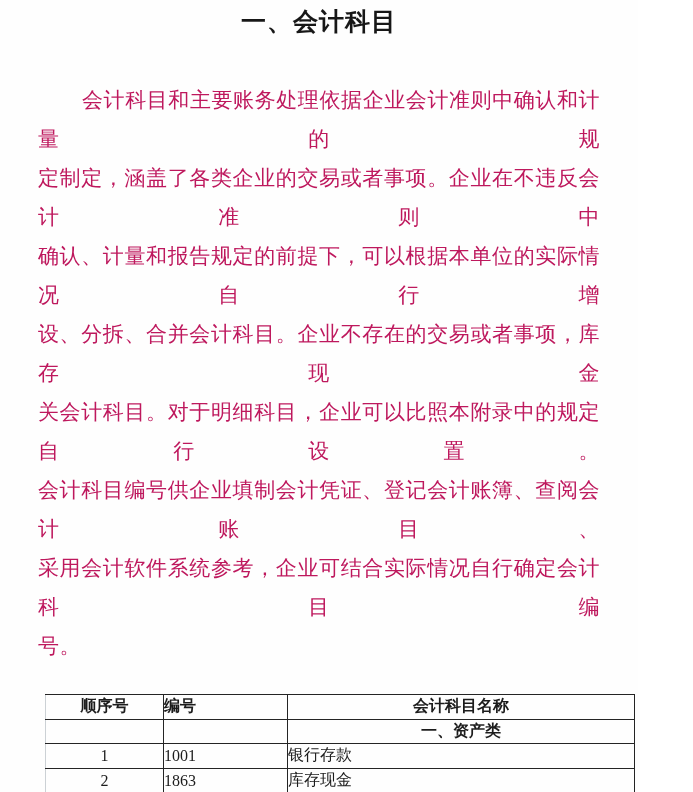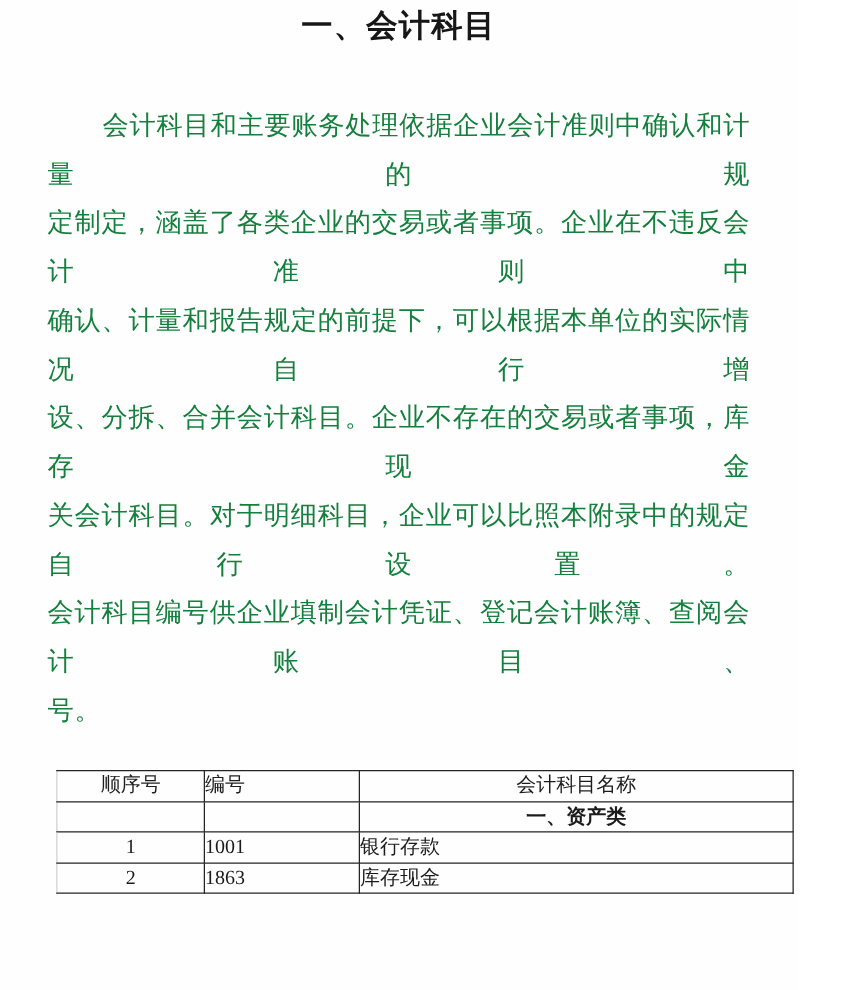--- a/index.html
+++ b/index.html
@@ -18,21 +18,21 @@
     font-size: 25px;
     line-height: 28px;
     font-weight: bold;
     letter-spacing: 1px;
     color: #171717;
   }
   .paragraph {
     margin: 45px 38px 0 38px;
     font-size: 21px;
     line-height: 39px;
-    color: #15803d;
+    color: #be185d;
   }
   .para-line {
     text-align: justify;
     text-align-last: justify;
     letter-spacing: 0.5px;
   }
   .para-line.indent { text-indent: 44px; }
   .para-line.final { text-align-last: left; }
   table.subjects {
     border-collapse: collapse;
@@ -43,41 +43,42 @@
   table.subjects td, table.subjects th {
     border: 1.5px solid #242424;
     height: 23.6px;
     padding: 0;
     font-size: 16px;
     overflow: hidden;
     white-space: nowrap;
   }
   
   table.subjects tr > *:first-child { border-left: 1px solid #ccd1d5; }
-  th { font-weight: normal; }
+  th { font-weight: bold; }
   .col-seq  { text-align: center; font-family: "Liberation Serif", "DejaVu Serif", serif; }
   .col-code { text-align: left; font-family: "Liberation Serif", "DejaVu Serif", serif; }
   .col-name { text-align: left; padding-left: 6px; }
   th.col-name { text-align: center; padding-left: 0; padding-right: 88px; }
   td.section-cell { text-align: center; font-weight: bold; padding-right: 40px; }
 </style>
 </head>
 <body>
 
 <div class="page">
 
   <h1 class="doc-title">一、会计科目</h1>
 
   <div class="paragraph">
       <div class="para-line indent">会计科目和主要账务处理依据企业会计准则中确认和计量的规</div>
       <div class="para-line">定制定，涵盖了各类企业的交易或者事项。企业在不违反会计准则中</div>
       <div class="para-line">确认、计量和报告规定的前提下，可以根据本单位的实际情况自行增</div>
       <div class="para-line">设、分拆、合并会计科目。企业不存在的交易或者事项，库存现金</div>
       <div class="para-line">关会计科目。对于明细科目，企业可以比照本附录中的规定自行设置。</div>
       <div class="para-line">会计科目编号供企业填制会计凭证、登记会计账簿、查阅会计账目、</div>
+      <div class="para-line">采用会计软件系统参考，企业可结合实际情况自行确定会计科目编</div>
       <div class="para-line final">号。</div>
     </div>
 
   <table class="subjects">
     <colgroup>
       <col style="width:118px">
       <col style="width:124px">
       <col style="width:347px">
     </colgroup>
     <thead>

